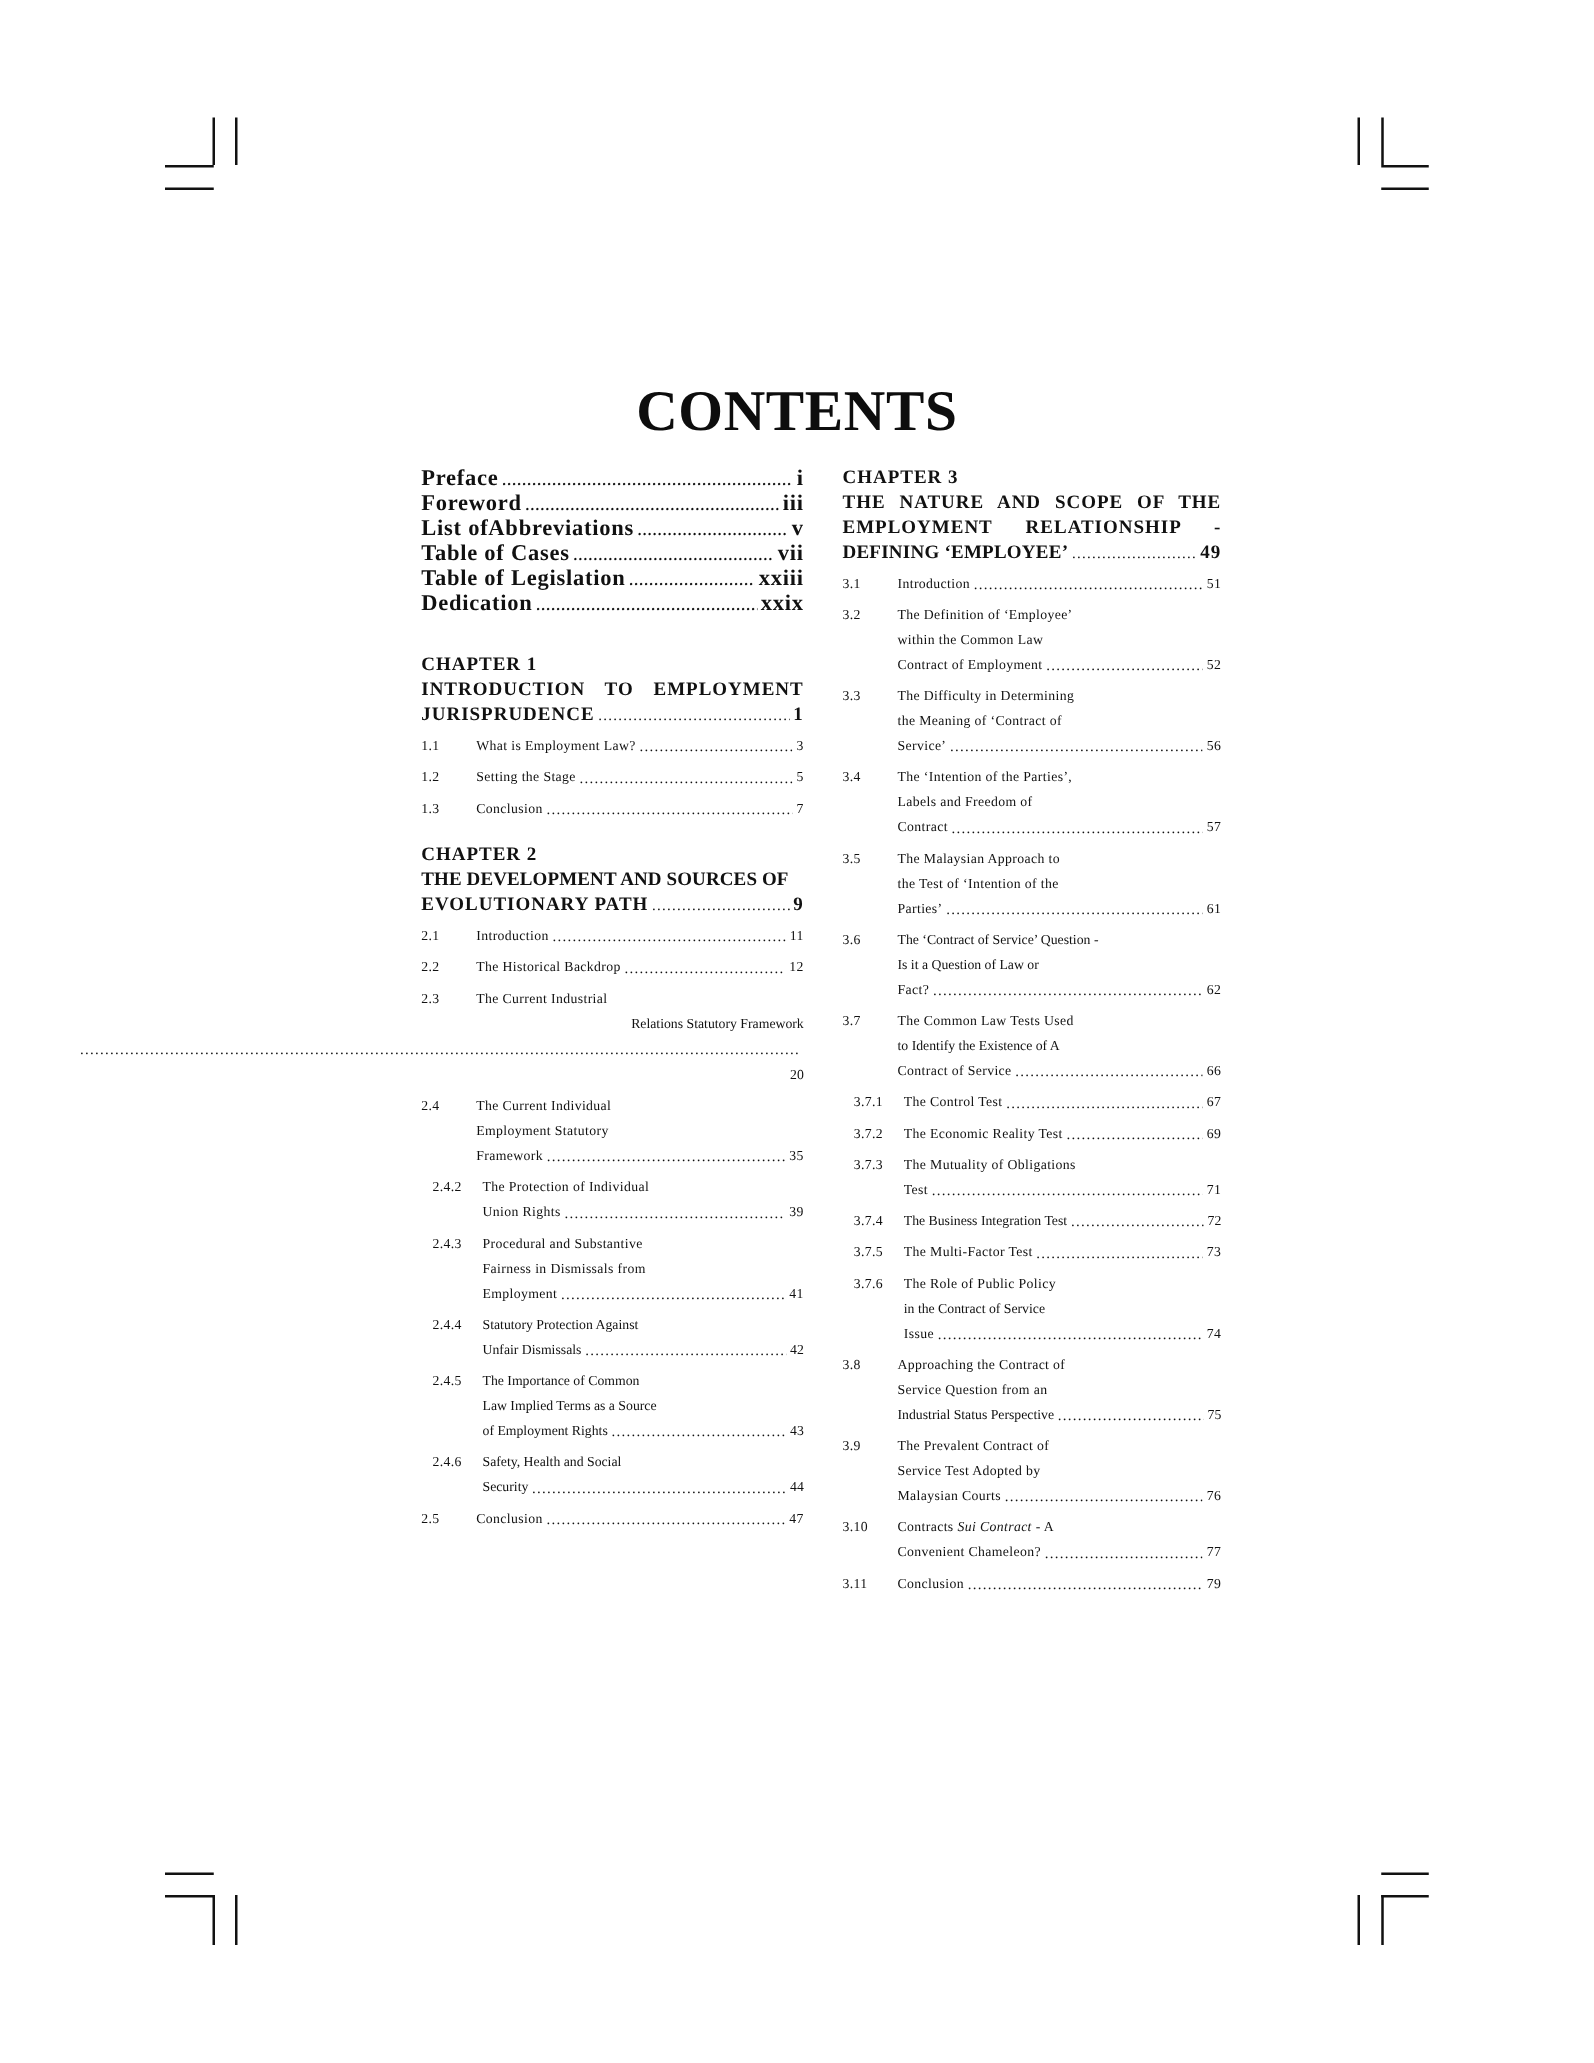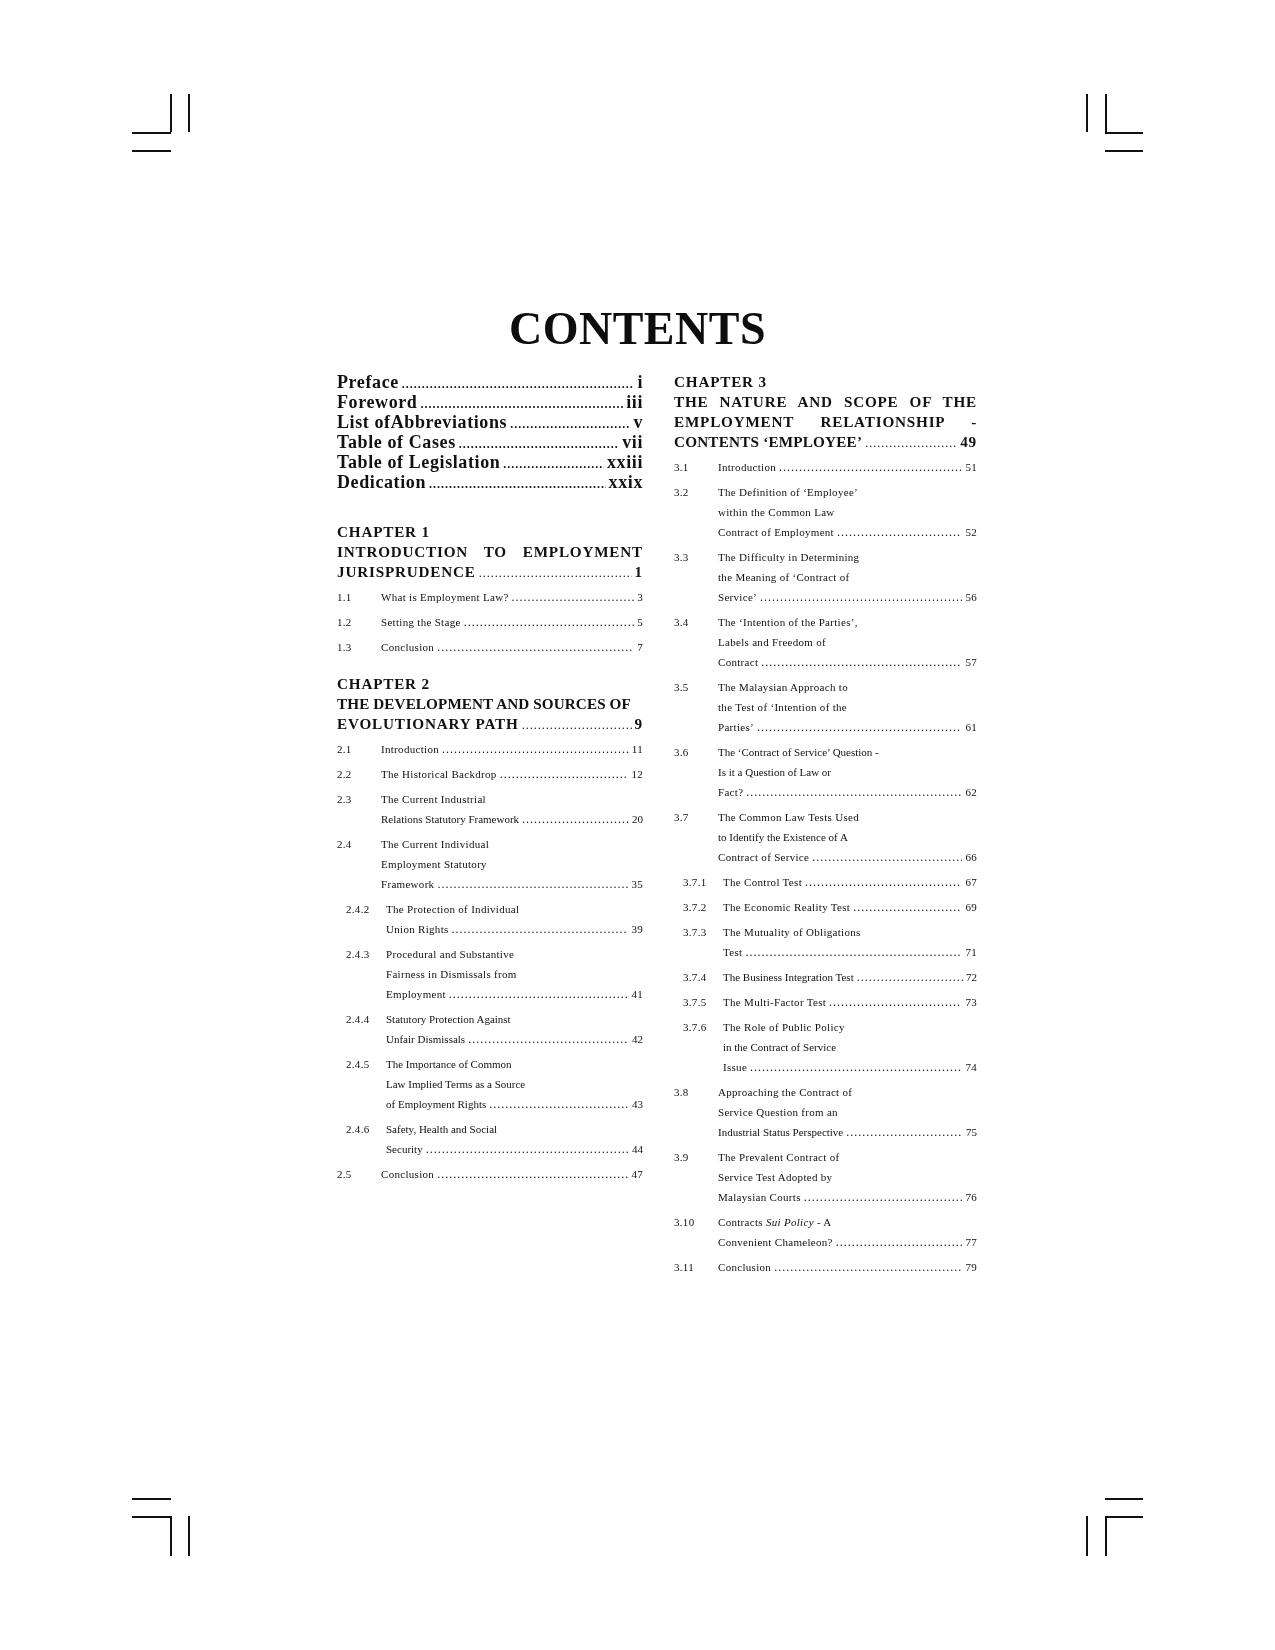--- a/index.html
+++ b/index.html
@@ -153,21 +153,21 @@
         <div class="body row">
           <span>The Historical Backdrop</span>
           <span class="lead"></span>
           <span class="num">12</span>
         </div>
       </div>
     <div class="sec">
         <span class="no">2.3</span>
         <div class="body">
           <div>The Current Industrial</div>
-          <div class="row" style="letter-spacing:0;">
+          <div class="row" style="letter-spacing:0;flex-direction:column;">
             <span>Relations Statutory Framework</span>
             <span class="lead"></span>
             <span class="num">20</span>
           </div>
         </div>
       </div>
     <div class="sec">
         <span class="no">2.4</span>
         <div class="body">
           <div>The Current Individual</div>
@@ -246,21 +246,21 @@
       </div>
   </div>
 </div>
 
 <div class="col right">
   <div>
     <div class="chap">CHAPTER 3</div>
     <div class="chap chap-title" style="text-align-last:justify;">THE NATURE AND SCOPE OF THE</div>
     <div class="chap chap-title" style="text-align-last:justify;word-spacing:18px;">EMPLOYMENT RELATIONSHIP -</div>
     <div class="chap row">
-        <span style="letter-spacing:0.2px;">CONTENTS ‘EMPLOYEE’</span>
+        <span style="letter-spacing:0.2px;">DEFINING ‘EMPLOYEE’</span>
         <span class="lead"></span>
         <span class="num">49</span>
       </div>
 
     <div class="sec">
         <span class="no">3.1</span>
         <div class="body row">
           <span>Introduction</span>
           <span class="lead"></span>
           <span class="num">51</span>
@@ -413,21 +413,21 @@
           <div class="row">
             <span>Malaysian Courts</span>
             <span class="lead"></span>
             <span class="num">76</span>
           </div>
         </div>
       </div>
     <div class="sec">
         <span class="no">3.10</span>
         <div class="body">
-          <div><span>Contracts </span><i>Sui Policy</i><span> - A</span></div>
+          <div><span>Contracts </span><i>Sui Contract</i><span> - A</span></div>
           <div class="row">
             <span>Convenient Chameleon?</span>
             <span class="lead"></span>
             <span class="num">77</span>
           </div>
         </div>
       </div>
     <div class="sec">
         <span class="no">3.11</span>
         <div class="body row">

